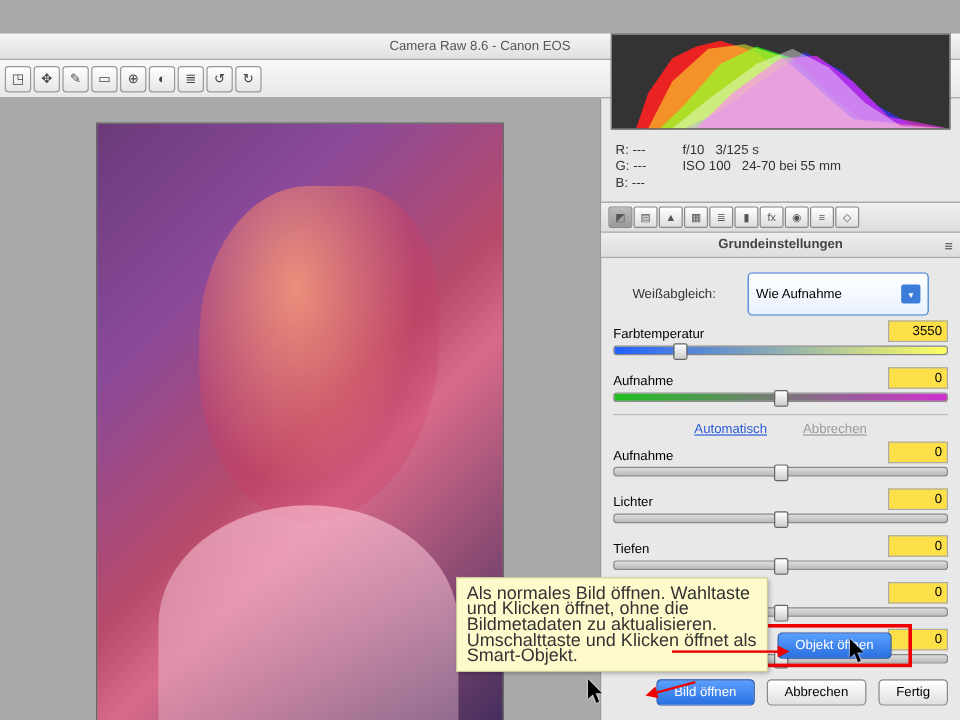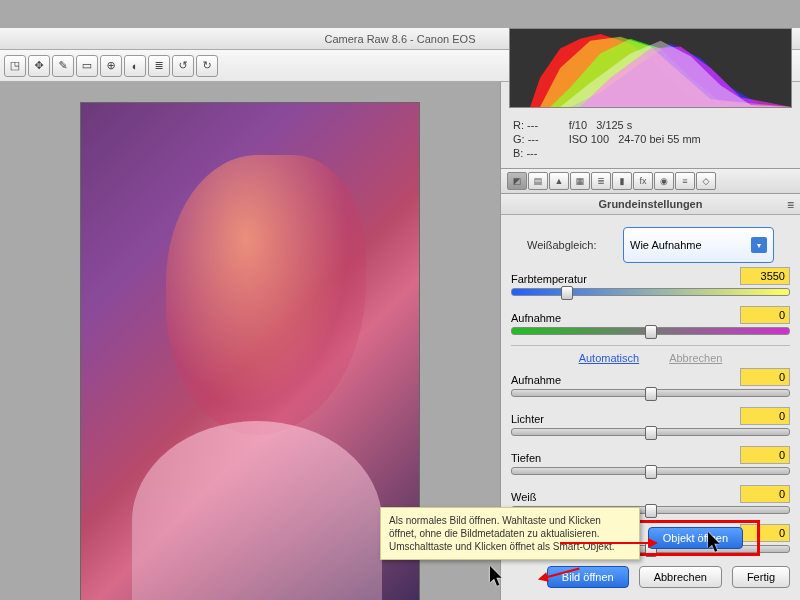--- a/index.html
+++ b/index.html
@@ -38,21 +38,21 @@
 .modes { display: flex; justify-content: center; gap: 30px; margin: 6px 0 4px; }
 .modes a { text-decoration: underline; cursor: pointer; }
 .modes .auto { color: #2a5bd7; text-decoration: underline; }
 .modes .std { color: #999; }
 .divider { border-top: 1px solid #bbb; margin: 4px 0; }
 .bottom-bar { position: absolute; bottom: 12px; right: 10px; display: flex; gap: 10px; align-items: center; }
 .btn { height: 22px; padding: 0 14px; border: 1px solid #888; border-radius: 4px; background: linear-gradient(#fff,#e0e0e0); cursor: pointer; display:flex;align-items:center; }
 .btn.primary { background: linear-gradient(#5aa0ff,#2a70e0); color: #fff; border-color:#1a50b0; }
 .obj-wrap { position: absolute; bottom: 44px; right: 40px; padding: 4px 14px; border: 3px solid #e00; background: transparent; }
 .obj-wrap .btn { background: linear-gradient(#5aa0ff,#2a70e0); color:#fff; border-color:#1a50b0; }
-.tooltip { position: absolute; bottom: 40px; left: 380px; width: 260px; background: #fffacc; border: 1px solid #cc9; padding: 6px 8px; font-size: 10px; line-height: 13px; color: #333; box-shadow: 2px 2px 4px rgba(0,0,0,.3); }
+.tooltip { position: absolute; bottom: 40px; left: 380px; width: 260px; background: #fffacc; border: 1px solid #cc9; padding: 6px 8px; font-size: 15px; line-height: 13px; color: #333; box-shadow: 2px 2px 4px rgba(0,0,0,.3); }
 .arrow-red { position: absolute; bottom: 56px; left: 560px; width: 90px; height: 2px; background: #e00; }
 .arrow-red::after { content:""; position:absolute; right:-8px; top:-4px; border-left:10px solid #e00; border-top:5px solid transparent; border-bottom:5px solid transparent; }
 .arrow-red2 { position: absolute; bottom: 26px; left: 545px; width: 35px; height: 2px; background: #e00; transform: rotate(-15deg); }
 .arrow-red2::after { content:""; position:absolute; left:-8px; top:-4px; border-right:10px solid #e00; border-top:5px solid transparent; border-bottom:5px solid transparent; }
 .cursor { position: absolute; width: 14px; height: 18px; }
 .cursor svg { filter: drop-shadow(0 0 1px #fff); }
 </style>
 </head>
 <body>
 

